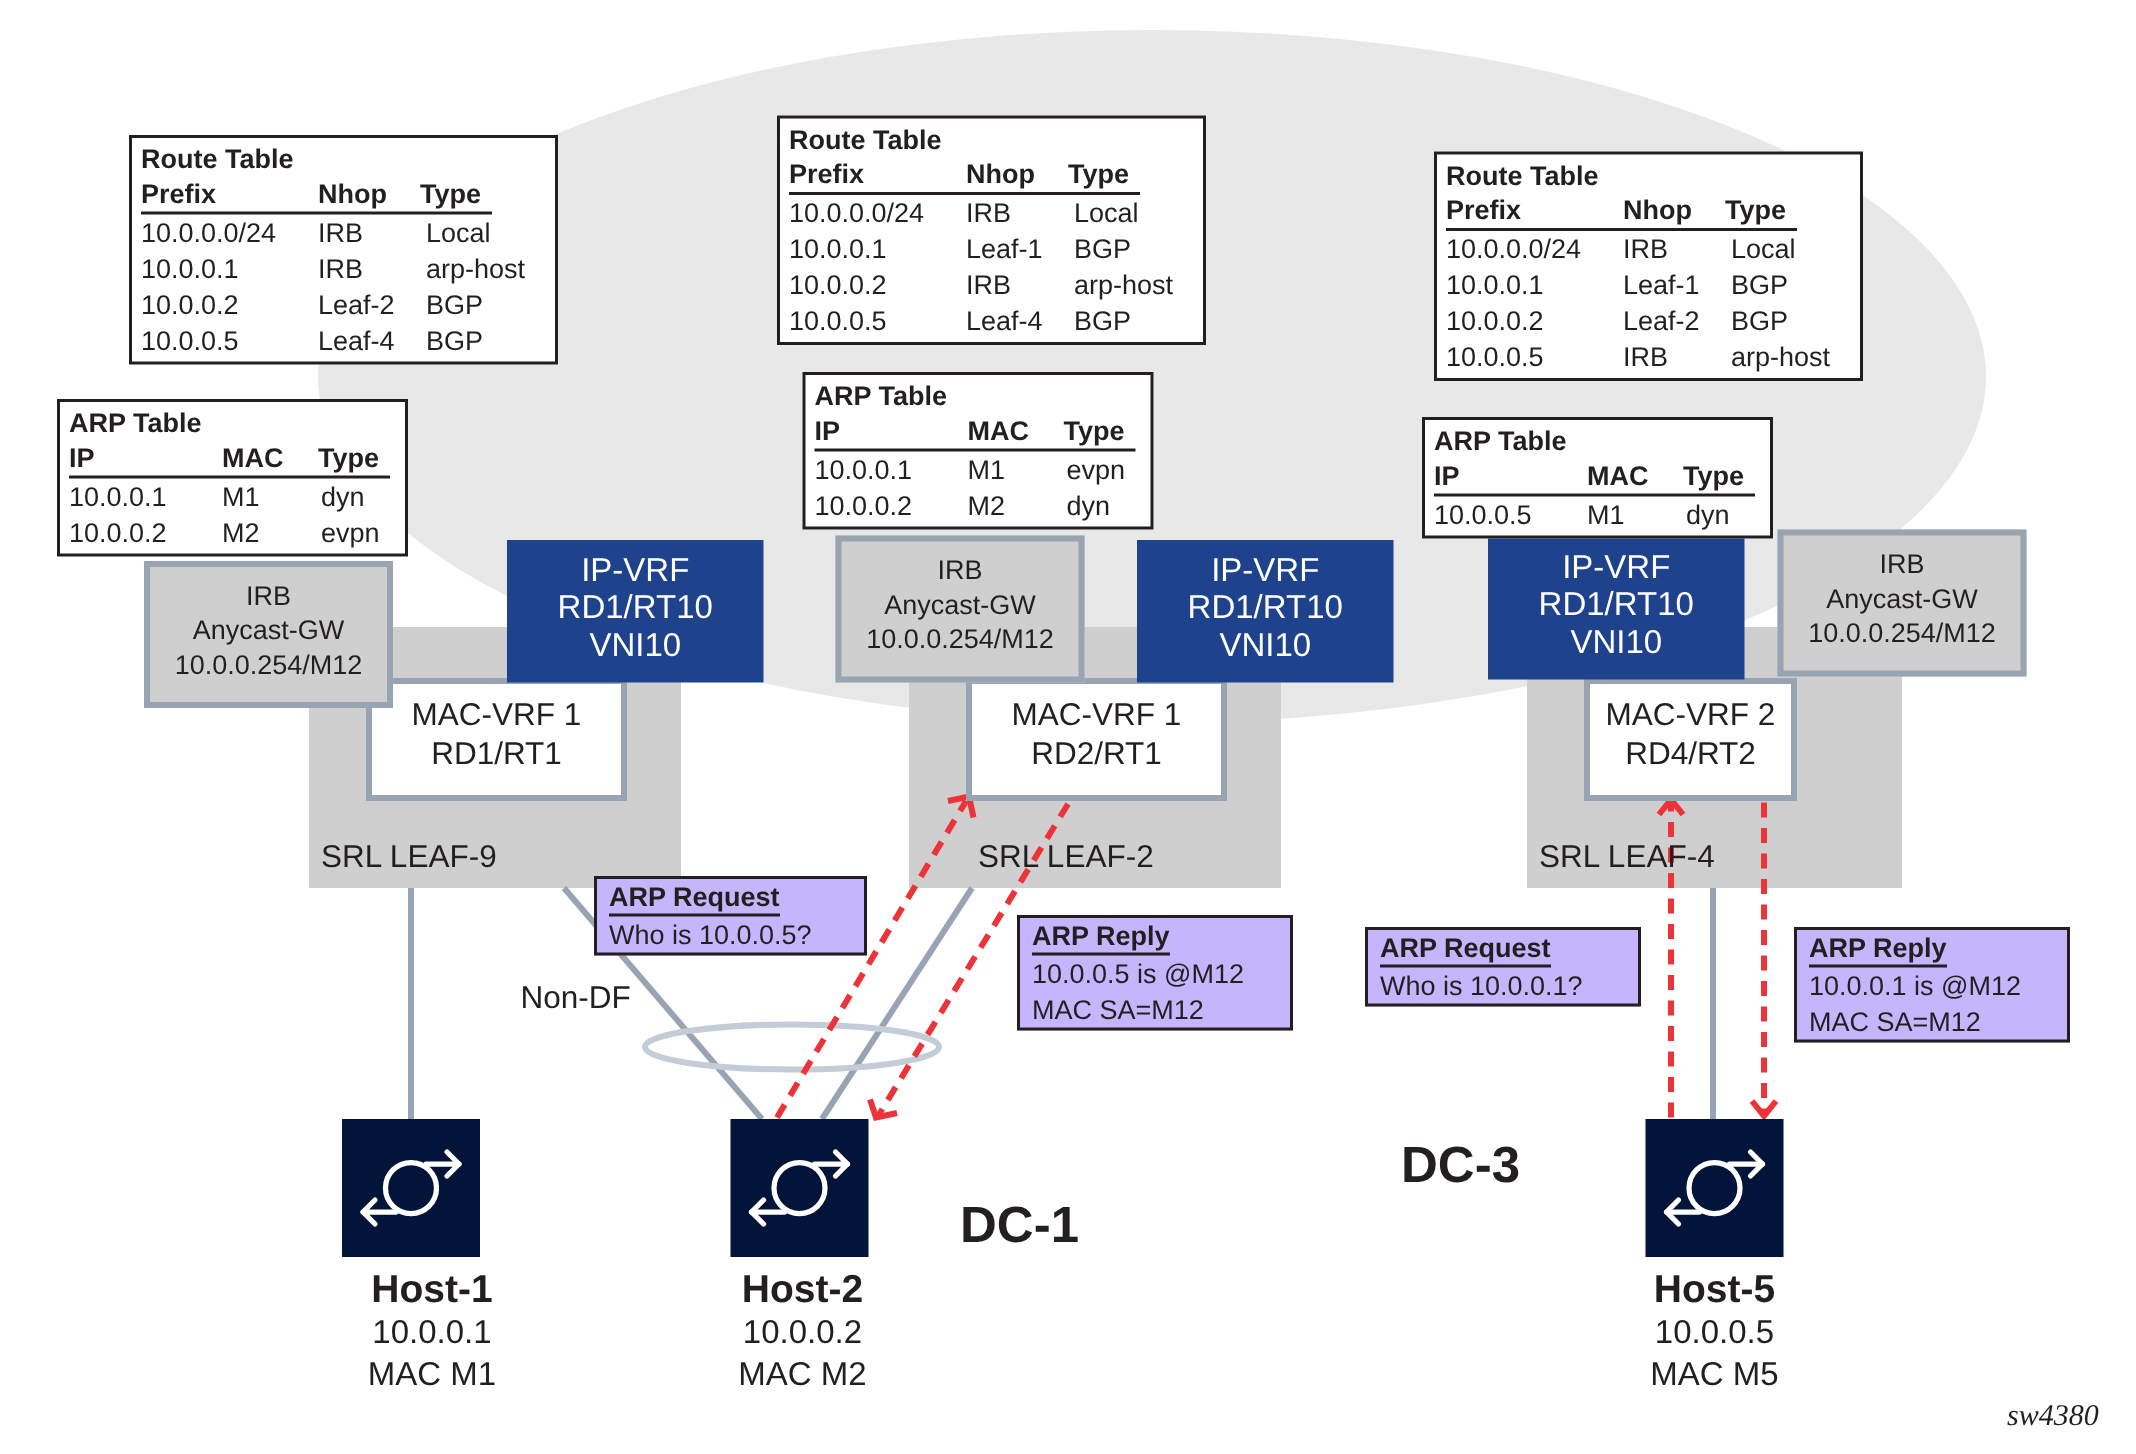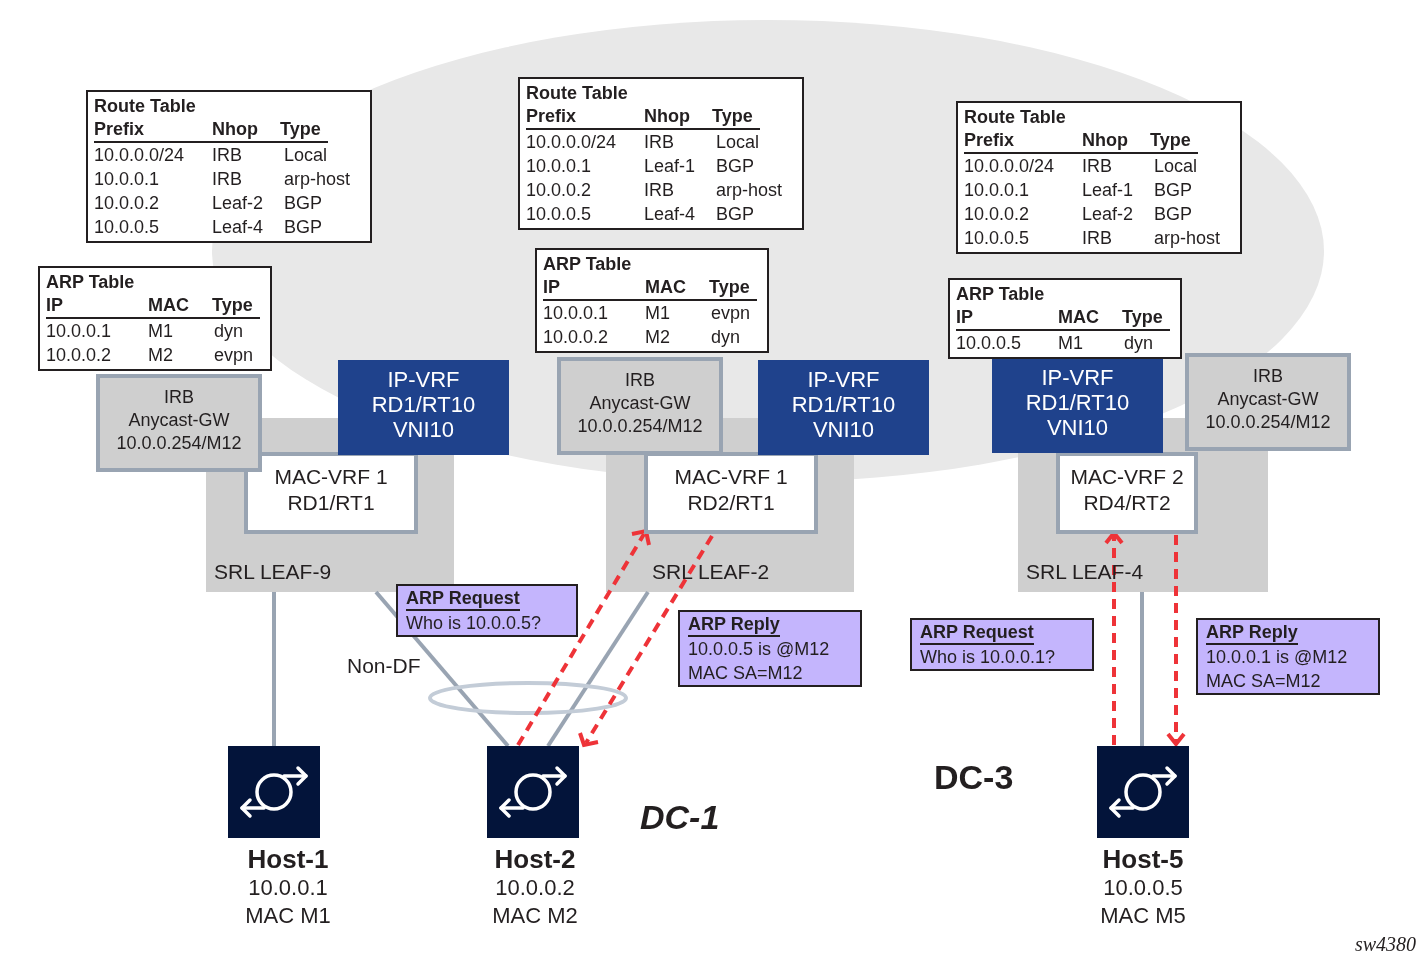--- a/index.html
+++ b/index.html
@@ -317,16 +317,16 @@
   <div class="hname">Host-2</div>
   <div class="hline">10.0.0.2</div>
   <div class="hline">MAC M2</div>
 </div>
 <div class="hostlabel" style="left:1063px;top:844px;">
   <div class="hname">Host-5</div>
   <div class="hline">10.0.0.5</div>
   <div class="hline">MAC M5</div>
 </div>
 
-<div class="dc" style="left:640px;top:798px;font-style:italic;">DC-1</div>
+<div class="dc" style="left:640px;top:798px;">DC-1</div>
 <div class="dc" style="left:934px;top:758px;">DC-3</div>
 
-<div class="figid" style="left:1338px;top:933px;margin-left:17px;">sw4380</div>
+<div class="figid" style="left:1338px;top:933px;">sw4380</div>
 
 </body></html>

